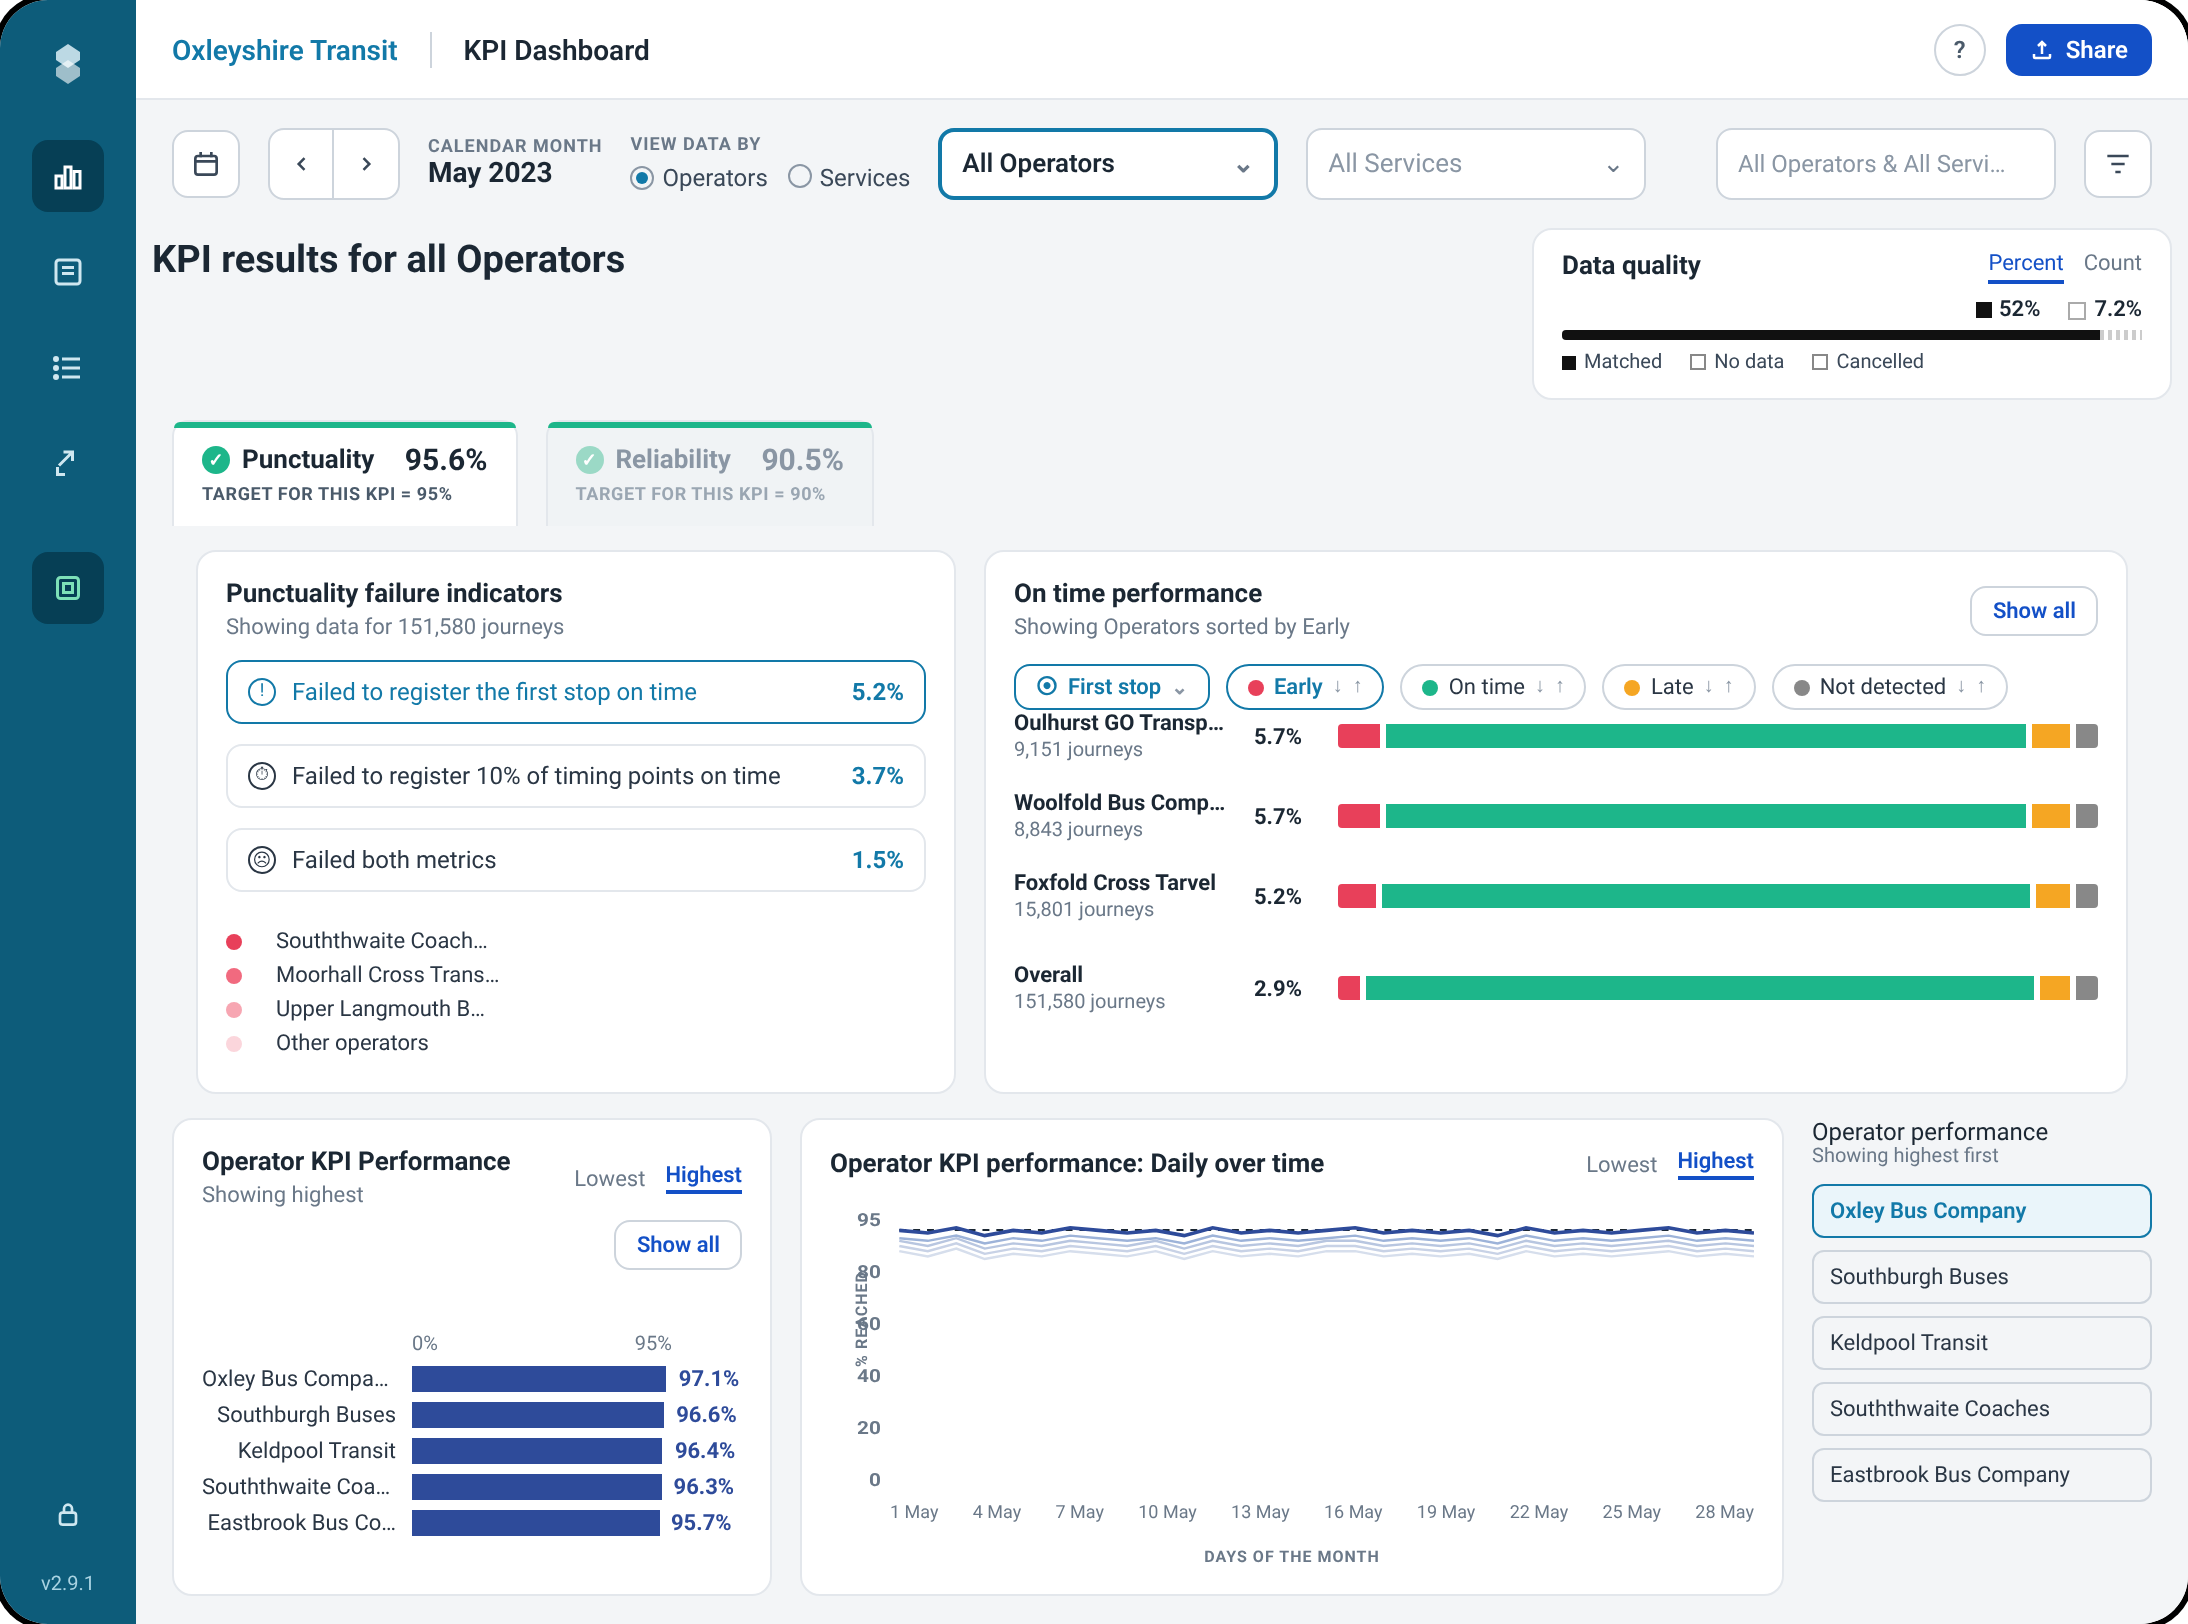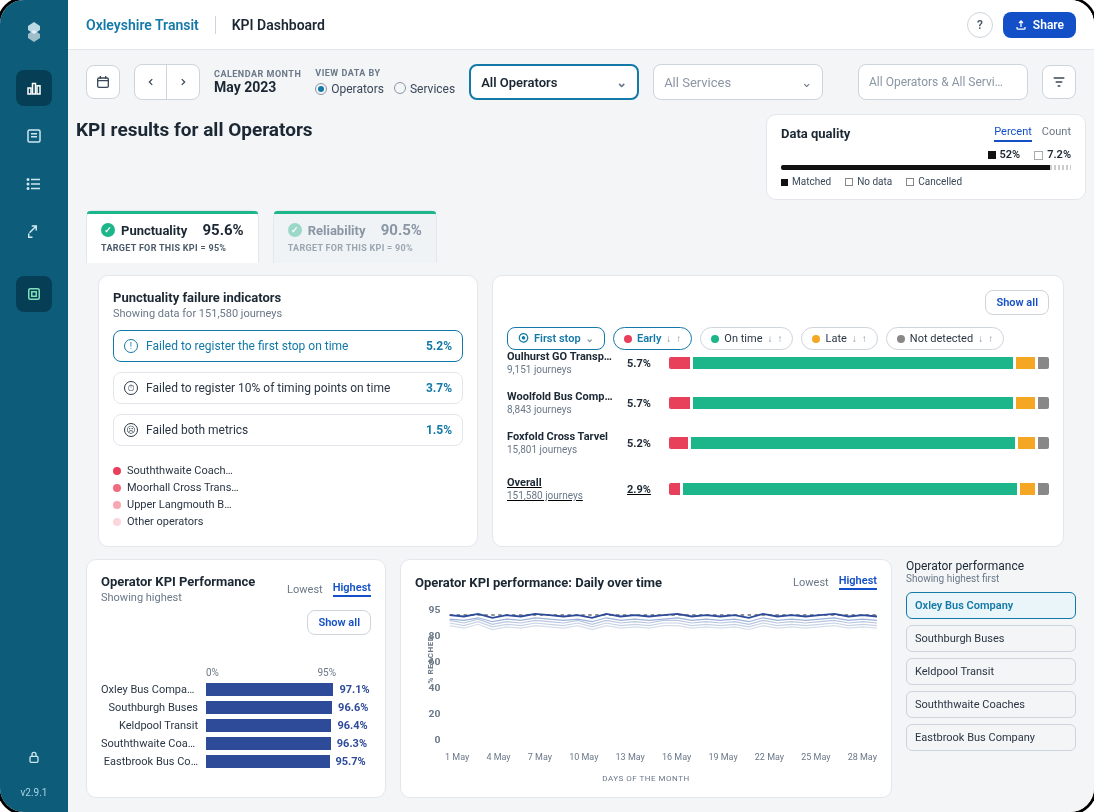--- a/index.html
+++ b/index.html
@@ -64,21 +64,21 @@
   .fail-item{border:1px solid #e3e7ec;border-radius:8px;padding:8px 10px;display:flex;align-items:center;font-size:12px;color:#2a3644;margin-top:10px}
   .fail-item .pct{margin-left:auto;font-weight:700;color:#1279a8}
   .fail-item.sel{border-color:#1279a8;color:#1279a8}
   .fail-item .fi-ico{width:14px;height:14px;border:1.5px solid currentColor;border-radius:50%;margin-right:8px;display:inline-flex;align-items:center;justify-content:center;font-size:9px}
   .donut-area{display:flex;align-items:center;gap:18px;margin-top:14px}
   .donut{width:100px;height:100px;border-radius:50%;background:conic-gradient(#e8405a 0 40%,#f16a7f 40% 58%,#f7a6b2 58% 72%,#fbd6dc 72% 100%);display:flex;align-items:center;justify-content:center;position:relative}
   .donut::after{content:"";position:absolute;width:66px;height:66px;background:#fff;border-radius:50%}
   .donut .num{position:relative;z-index:1;font-size:17px;font-weight:800;color:#1b2733;text-align:center}
   .donut .num small{display:block;font-size:9px;font-weight:600;color:#6a7888}
   .dleg{font-size:11px;color:#2a3644}
-  .dleg div{display:flex;align-items:center;gap:6px;margin:4px 0}
+  .dleg div{display:flex;align-items:center;gap:17px;margin:4px 0}
   .dleg .sw{width:8px;height:8px;border-radius:50%}
   .otp-head{display:flex;align-items:center}
   .show-all{margin-left:auto;border:1px solid #cdd4dc;border-radius:8px;background:#fff;padding:5px 10px;font-size:11px;color:#1350c7;font-weight:600;cursor:pointer}
   .pill-row{display:flex;gap:8px;margin-top:12px;flex-wrap:wrap}
   .pill{border:1px solid #cdd4dc;border-radius:16px;padding:4px 10px;font-size:11px;color:#2a3644;display:flex;align-items:center;gap:5px;cursor:pointer}
   .pill.sel{border-color:#1279a8;color:#1279a8;font-weight:600}
   .pill .sw{width:8px;height:8px;border-radius:50%}
   .arrow{color:#8a96a4;font-size:10px}
   .otp-list{}
   .otp-row{display:flex;align-items:center;margin-bottom:14px;gap:10px}
@@ -99,21 +99,21 @@
   .lh .on{color:#1350c7;border-bottom:2px solid #1350c7;padding-bottom:1px;font-weight:600}
   .bar-chart{margin-top:32px}
   .bc-axis{display:flex;justify-content:space-between;font-size:10px;color:#6a7888;padding-left:105px;padding-right:35px;margin-bottom:4px}
   .bc-row{display:flex;align-items:center;font-size:11px;margin:5px 0}
   .bc-row .lbl{width:105px;text-align:right;padding-right:8px;color:#2a3644;white-space:nowrap;overflow:hidden;text-overflow:ellipsis}
   .bc-row .bar{height:13px;background:#2e4b9a}
   .bc-row .v{font-size:11px;font-weight:700;color:#2e4b9a;margin-left:6px}
   .line-chart{position:relative;height:150px;margin-top:10px}
   .lc-svg{width:100%;height:100%}
   .lc-yl{position:absolute;left:-8px;top:50%;transform:rotate(-90deg) translateX(20px);font-size:8px;color:#6a7888;font-weight:700;letter-spacing:.5px}
-  .lc-xl{text-align:center;font-size:8px;color:#6a7888;font-weight:400;letter-spacing:.5px;margin-top:12px}
+  .lc-xl{text-align:center;font-size:8px;color:#6a7888;font-weight:700;letter-spacing:.5px;margin-top:12px}
   .lc-xt{display:flex;justify-content:space-between;font-size:9px;color:#6a7888;padding-left:30px;margin-top:2px}
   .op-list{display:flex;flex-direction:column;gap:6px;margin-top:8px}
   .op-item{border:1px solid #cdd4dc;border-radius:6px;padding:6px 8px;font-size:11px;color:#2a3644;cursor:pointer}
   .op-item.sel{border-color:#1279a8;background:#eaf5fa;color:#1279a8;font-weight:600}
   svg{display:block}
 </style>
 </head>
 <body>
 <div class="frame">
 
@@ -318,20 +318,24 @@
               <div>
                 <span class="sw" style="background:#fbd6dc"></span>
                 <span>Other operators</span>
               </div>
             </div>
       </div>
     </div>
 
     <div class="card">
       <div class="otp-head">
+        <div>
+          <h3>On time performance</h3>
+          <div class="sub">Showing Operators sorted by Early</div>
+        </div>
         <button class="show-all">Show all</button>
       </div>
       <div class="pill-row">
         <div class="pill sel" style="border-radius:8px;border-color:#1279a8">⦿ <span>First stop</span> <span class="arrow">⌄</span></div>
         <div id="otp-pills" style="display:contents"><div class="pill sel"><span class="sw" style="background:#e8405a"></span>Early <span class="arrow">↓</span> <span class="arrow">↑</span></div><div class="pill"><span class="sw" style="background:#1db68a"></span>On time <span class="arrow">↓</span> <span class="arrow">↑</span></div><div class="pill"><span class="sw" style="background:#f5a623"></span>Late <span class="arrow">↓</span> <span class="arrow">↑</span></div><div class="pill"><span class="sw" style="background:#888"></span>Not detected <span class="arrow">↓</span> <span class="arrow">↑</span></div></div>
       </div>
       <div class="otp-list" id="otp-rows">
             <div class="otp-row">
               <div class="otp-lab"><b>Oulhurst GO Transp…</b><small>9,151 journeys</small></div>
               <div class="otp-val">5.7%</div>
@@ -364,21 +368,21 @@
               <div class="otp-bar">
                 <div class="seg early" style="width:5.2%"></div>
                 <div class="seg gap"></div>
                 <div class="seg ontime" style="width:87%"></div>
                 <div class="seg gap"></div>
                 <div class="seg late" style="width:4.5%"></div>
                 <div class="seg gap"></div>
                 <div class="seg nd" style="width:3%"></div>
               </div>
             </div>
-            <div class="otp-row" style="margin-top: 20px; text-decoration: underline;">
+            <div class="otp-row" style="margin-top: 20px;">
               <div class="otp-lab"><b>Overall</b><small>151,580 journeys</small></div>
               <div class="otp-val">2.9%</div>
               <div class="otp-bar">
                 <div class="seg early" style="width:2.9%"></div>
                 <div class="seg gap"></div>
                 <div class="seg ontime" style="width:90%"></div>
                 <div class="seg gap"></div>
                 <div class="seg late" style="width:4%"></div>
                 <div class="seg gap"></div>
                 <div class="seg nd" style="width:3%"></div>

